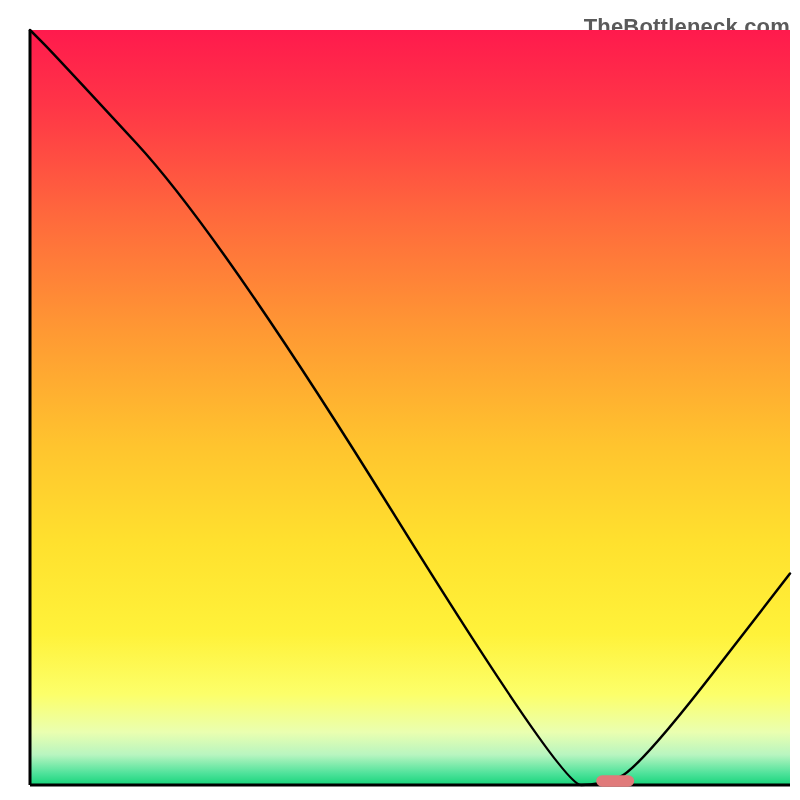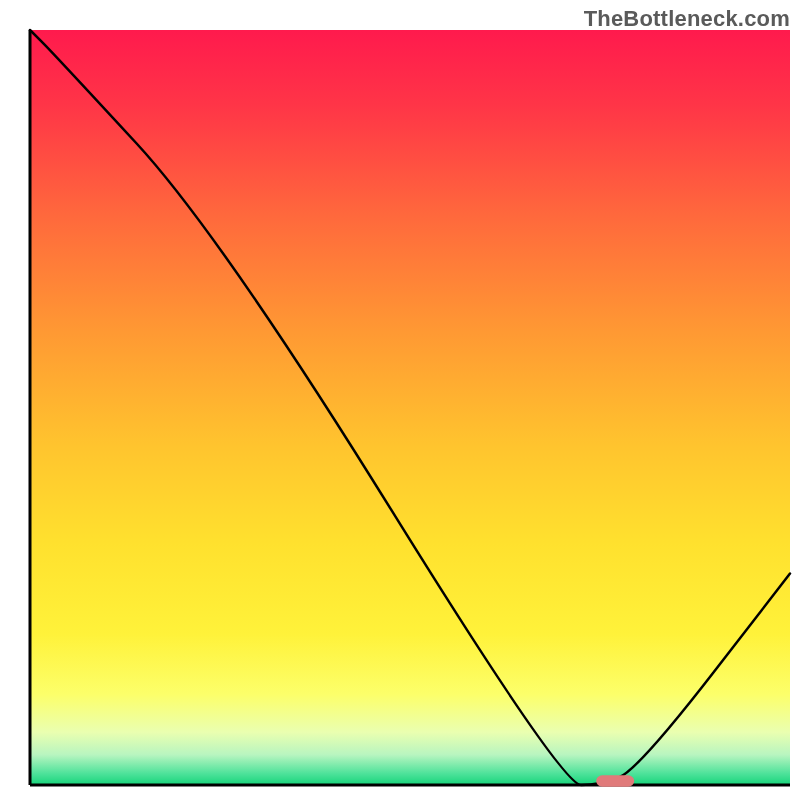--- a/index.html
+++ b/index.html
@@ -10,21 +10,21 @@
     background: #ffffff;
     overflow: hidden;
   }
   .chart-wrap {
     position: relative;
     width: 800px;
     height: 800px;
   }
   .watermark {
     position: absolute;
-    top: 6px;
+    top: 14px;
     right: 10px;
     font-family: Arial, Helvetica, sans-serif;
     font-size: 22px;
     font-weight: 600;
     color: #5a5a5a;
     letter-spacing: 0.2px;
   }
   svg.plot {
     position: absolute;
     left: 0;

